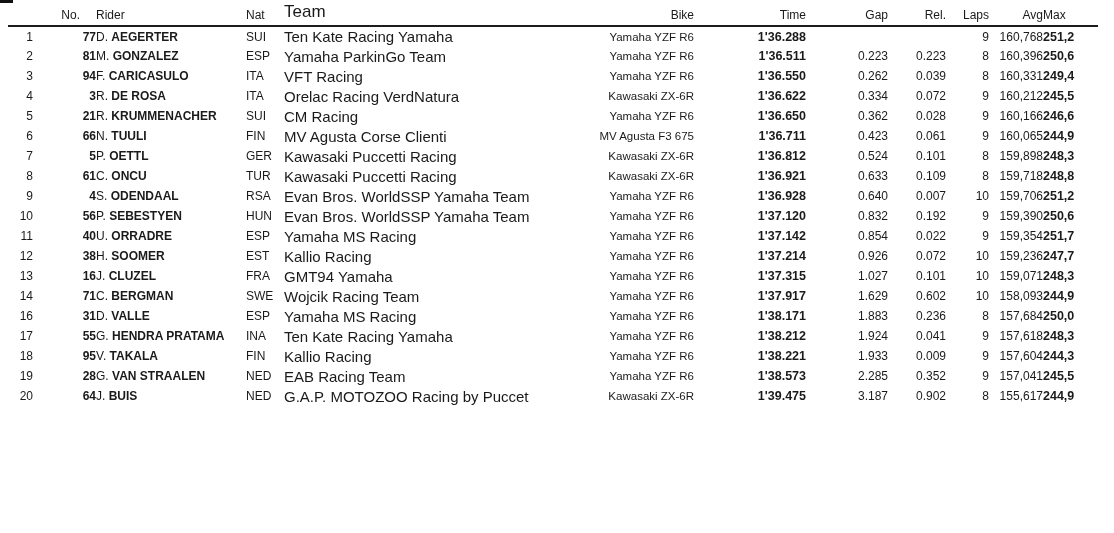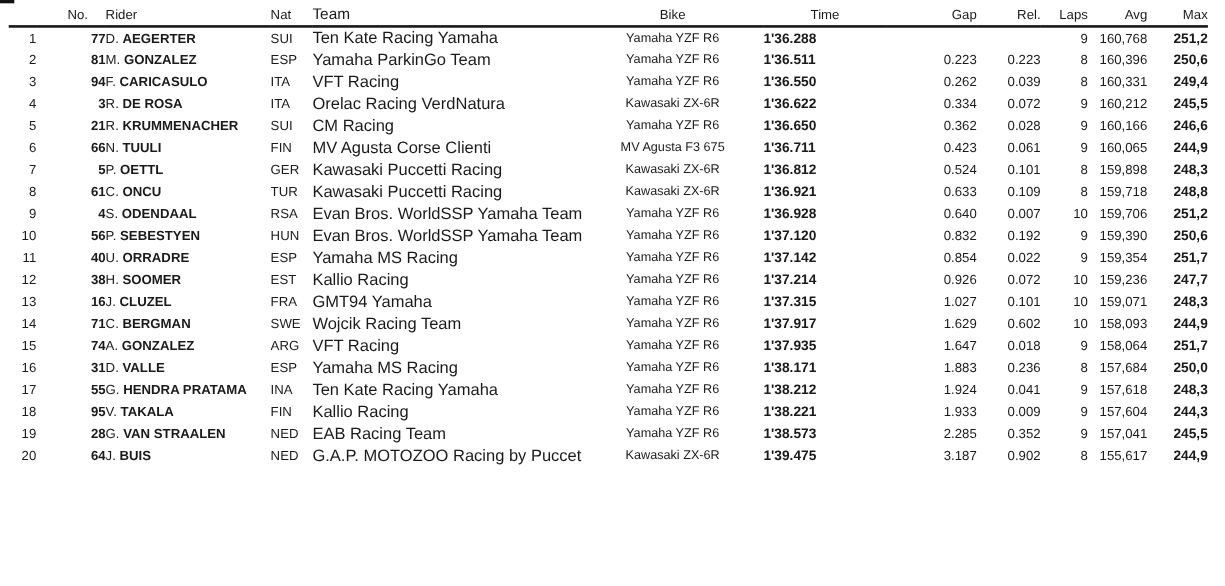--- a/index.html
+++ b/index.html
@@ -50,27 +50,27 @@
   tbody tr { height: 20px; }
 
   .al { text-align: left; }
   .ac { text-align: center; }
 
   .c-pos   { text-align: right; }
   .c-no    { text-align: right; font-weight: bold; }
   .c-rider { text-align: left; }
   .c-nat   { text-align: left; }
   .c-team  { text-align: left; font-size: 15px; }
-  .c-bike  { text-align: center; font-size: 11.5px; }
-  .c-time  { font-weight: bold; font-size: 12.5px; }
+  .c-bike  { text-align: right; font-size: 11.5px; }
+  .c-time  { text-align: right; font-weight: bold; font-size: 12.5px; }
   .c-gap   { text-align: right; }
   .c-rel   { text-align: right; }
   .c-laps  { text-align: right; }
   .c-avg   { text-align: right; }
-  .c-max   { text-align: right; font-weight: bold; font-size: 12.5px; margin-top: 36px; }
+  .c-max   { text-align: left; font-weight: bold; font-size: 12.5px; margin-top: 36px; }
 
   thead th.c-no   { font-weight: normal; padding-right: 16px; }
   thead th.c-time { font-weight: normal; font-size: 12px; }
   thead th.c-max  { font-weight: normal; font-size: 12px; }
 
   .rider-name .init { font-weight: normal; }
   .rider-name .last { font-weight: bold; }
 </style>
 </head>
 <body>
@@ -92,21 +92,21 @@
       <col style="width:43px">
       <col style="width:54px">
       <col style="width:55px">
     </colgroup>
     <thead>
       <tr class="cols-row">
         <th class="c-pos"></th>
         <th class="c-no">No.</th>
         <th class="c-rider al">Rider</th>
         <th class="c-nat">Nat</th>
-        <th class="c-team al" style="font-size:14px">Team</th>
+        <th class="c-team al" style="font-size:17px">Team</th>
         <th class="c-bike al" style="font-size:12px">Bike</th>
         <th class="c-time">Time</th>
         <th class="c-gap">Gap</th>
         <th class="c-rel">Rel.</th>
         <th class="c-laps">Laps</th>
         <th class="c-avg">Avg</th>
         <th class="c-max">Max</th>
       </tr>
     </thead>
     <tbody id="rows">
@@ -300,34 +300,20 @@
     <td class="c-team">Wojcik Racing Team</td>
     <td class="c-bike">Yamaha YZF R6</td>
     <td class="c-time">1'37.917</td>
     <td class="c-gap">1.629</td>
     <td class="c-rel">0.602</td>
     <td class="c-laps">10</td>
     <td class="c-avg">158,093</td>
     <td class="c-max">244,9</td>
   </tr>
         <tr>
-    <td class="c-pos">15</td>
-    <td class="c-no">74</td>
-    <td class="c-rider rider-name"><span class="init">A.</span> <span class="last">GONZALEZ</span></td>
-    <td class="c-nat">ARG</td>
-    <td class="c-team">VFT Racing</td>
-    <td class="c-bike">Yamaha YZF R6</td>
-    <td class="c-time">1'37.935</td>
-    <td class="c-gap">1.647</td>
-    <td class="c-rel">0.018</td>
-    <td class="c-laps">9</td>
-    <td class="c-avg">158,064</td>
-    <td class="c-max">251,7</td>
-  </tr>
-        <tr>
     <td class="c-pos">16</td>
     <td class="c-no">31</td>
     <td class="c-rider rider-name"><span class="init">D.</span> <span class="last">VALLE</span></td>
     <td class="c-nat">ESP</td>
     <td class="c-team">Yamaha MS Racing</td>
     <td class="c-bike">Yamaha YZF R6</td>
     <td class="c-time">1'38.171</td>
     <td class="c-gap">1.883</td>
     <td class="c-rel">0.236</td>
     <td class="c-laps">8</td>

